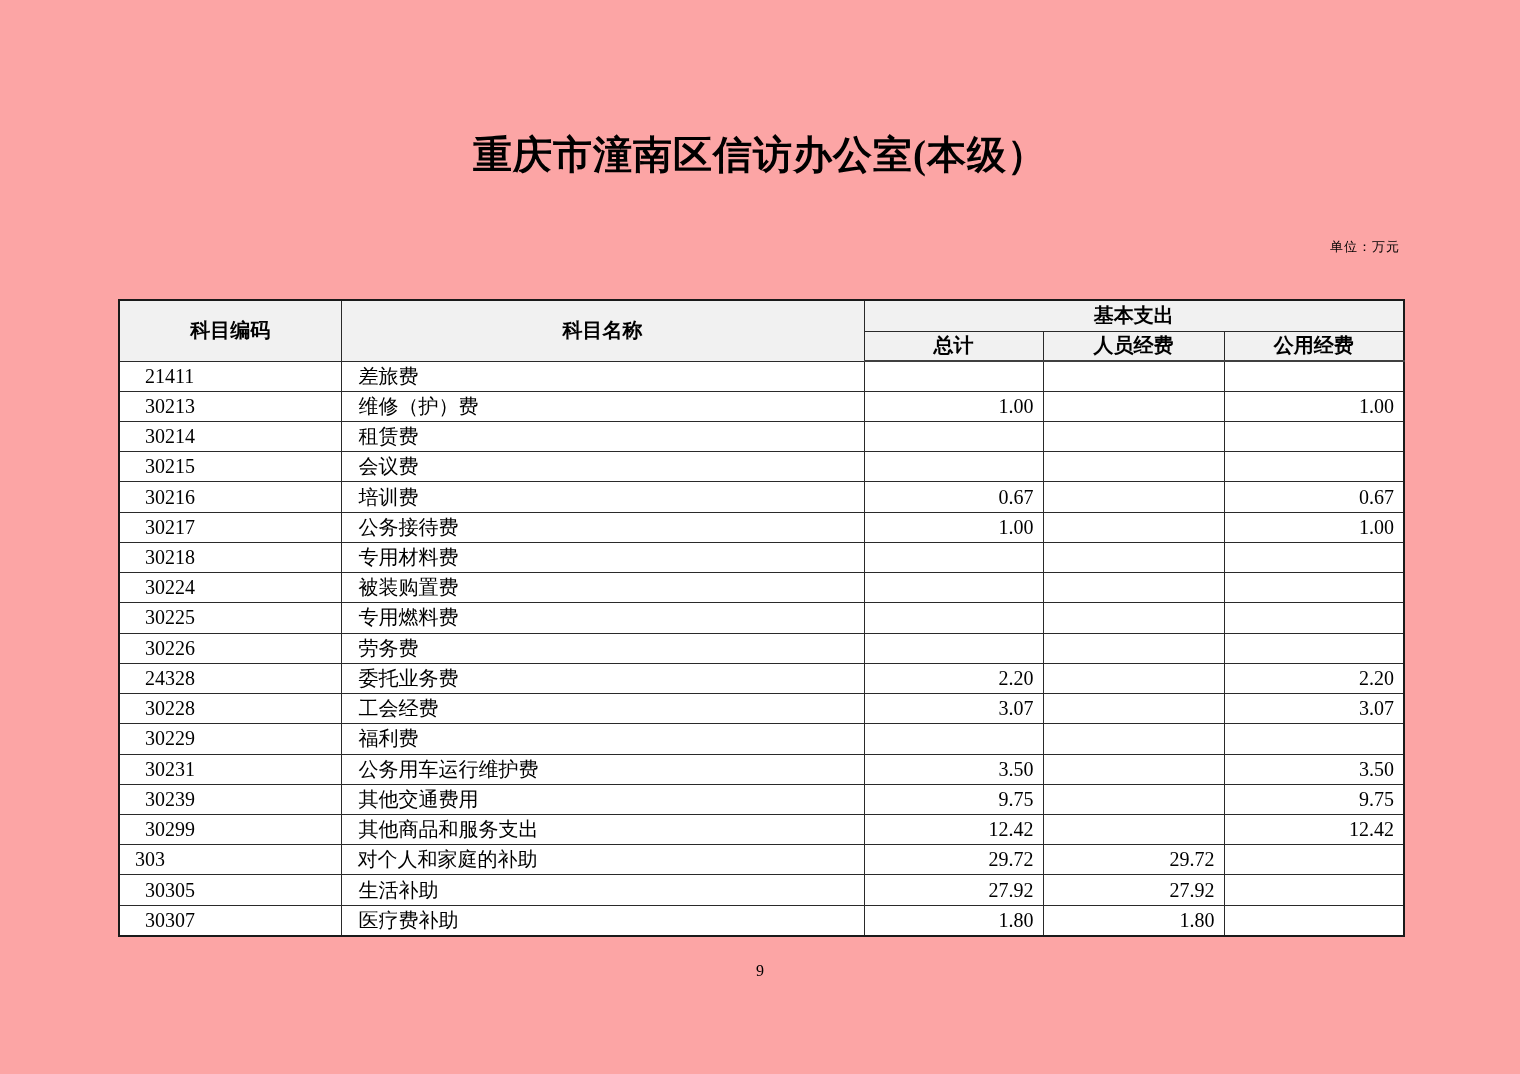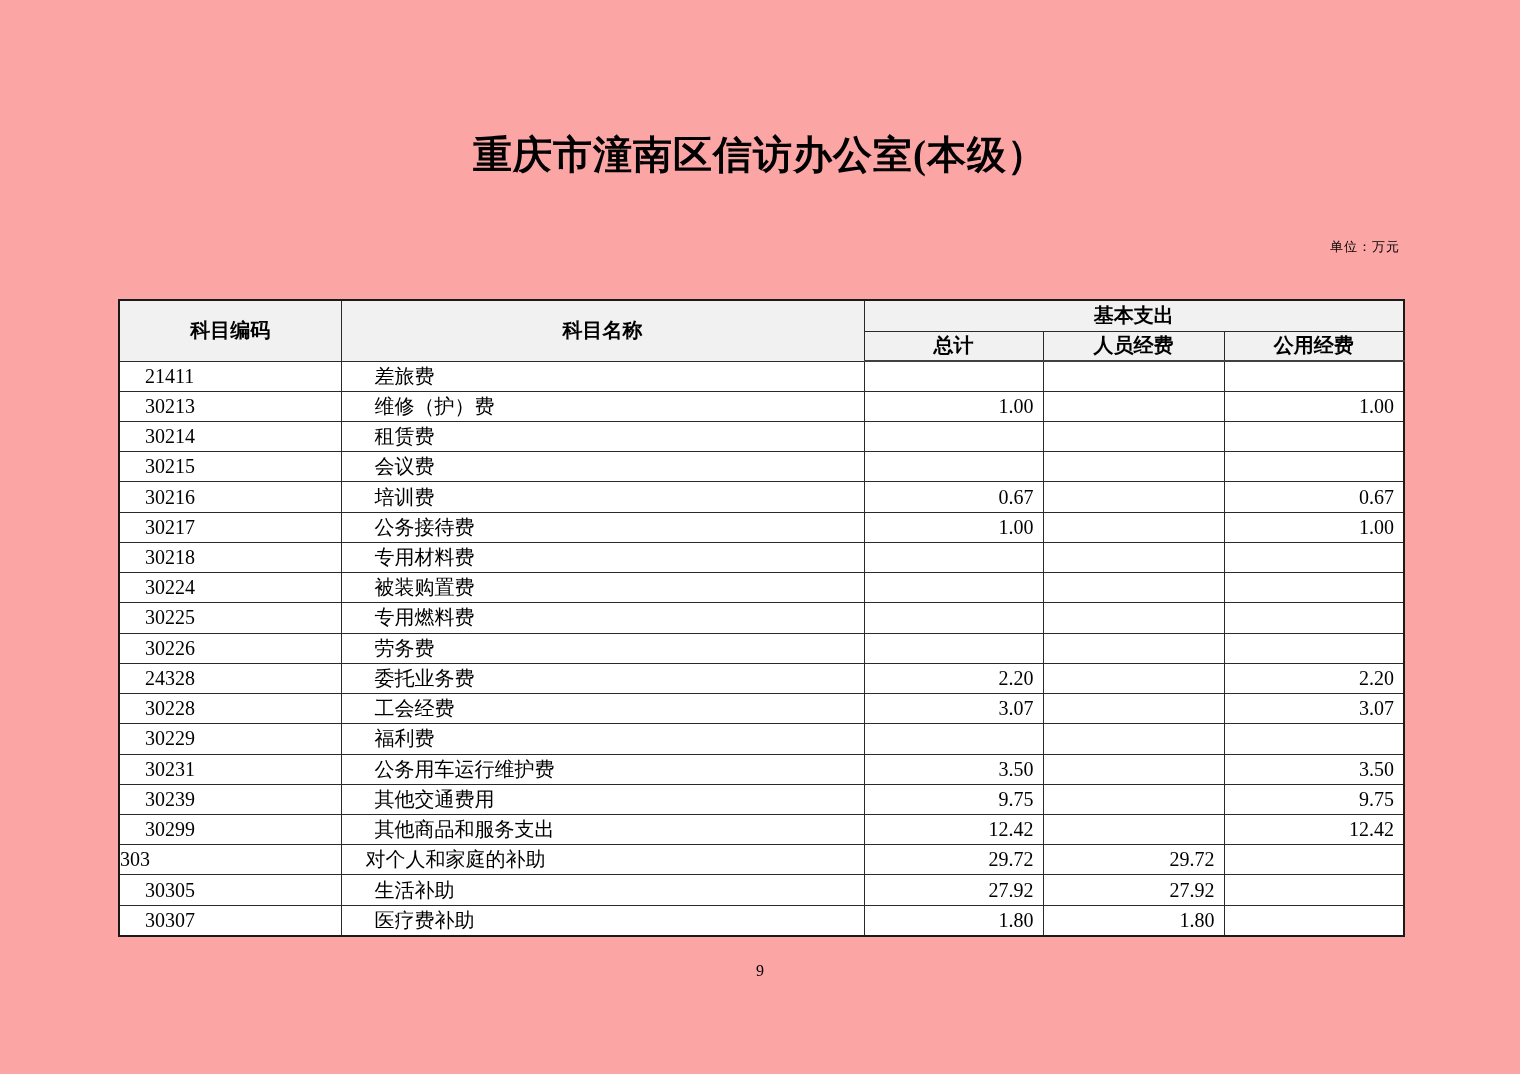--- a/index.html
+++ b/index.html
@@ -52,24 +52,24 @@
   .budget-table thead th {
     background: #f1f1f1;
     font-weight: bold;
     text-align: center;
   }
   .budget-table thead tr.sub-header th { border-bottom: 2px solid #404040; }
   .budget-table thead tr.top-header { height: 31px; }
   .budget-table thead tr.sub-header { height: 30px; }
   .budget-table tbody td { background: #ffffff; }
   .budget-table td.num { text-align: right; padding-right: 9px; }
-  .budget-table td.code.lvl1 { padding-left: 0; }
+  .budget-table td.code.lvl1 { padding-left: 15px; }
   .budget-table td.code.lvl2 { padding-left: 25px; }
-  .budget-table td.name.lvl1 { padding-left: 24px; }
-  .budget-table td.name.lvl2 { padding-left: 33px; }
+  .budget-table td.name.lvl1 { padding-left: 16px; }
+  .budget-table td.name.lvl2 { padding-left: 17px; }
   .page-number {
     position: absolute;
     top: 962px;
     left: 0;
     width: 100%;
     text-align: center;
     font-size: 16px;
   }
 </style>
 </head>

